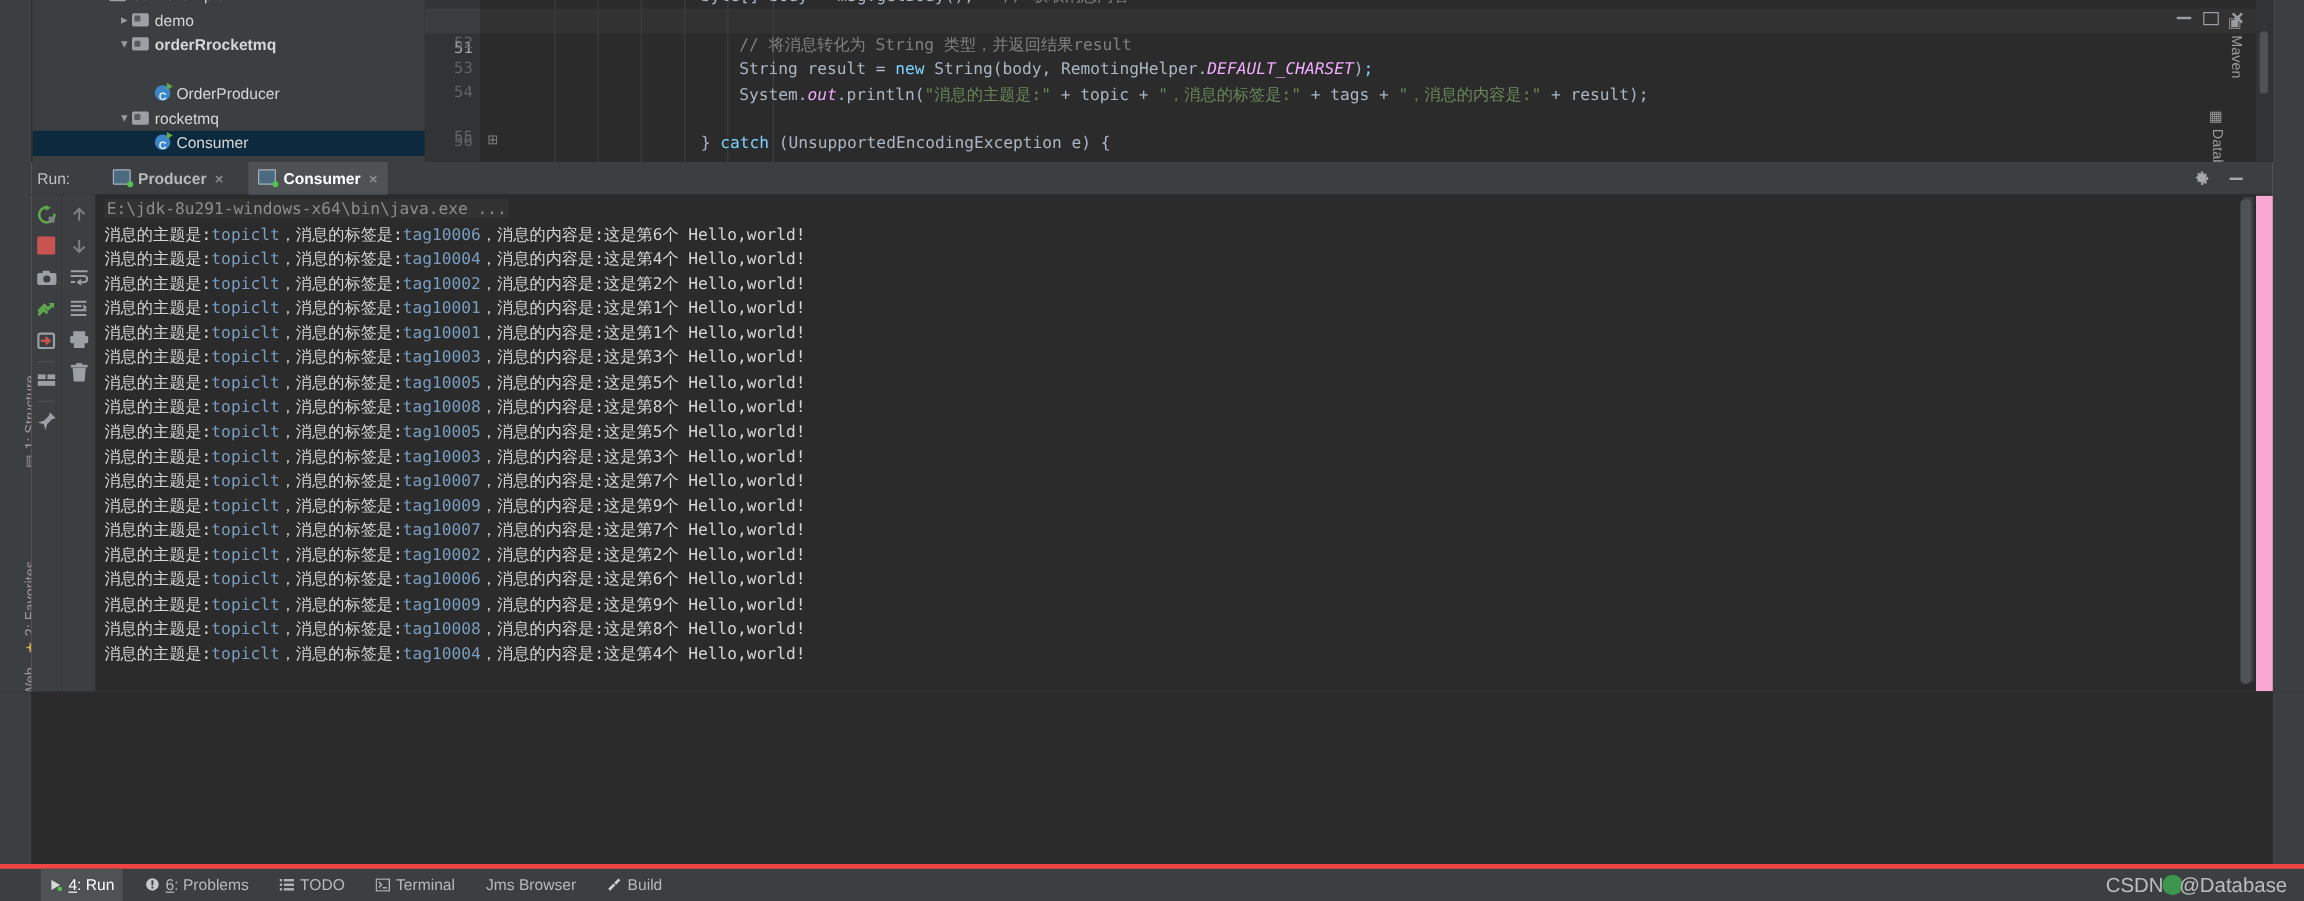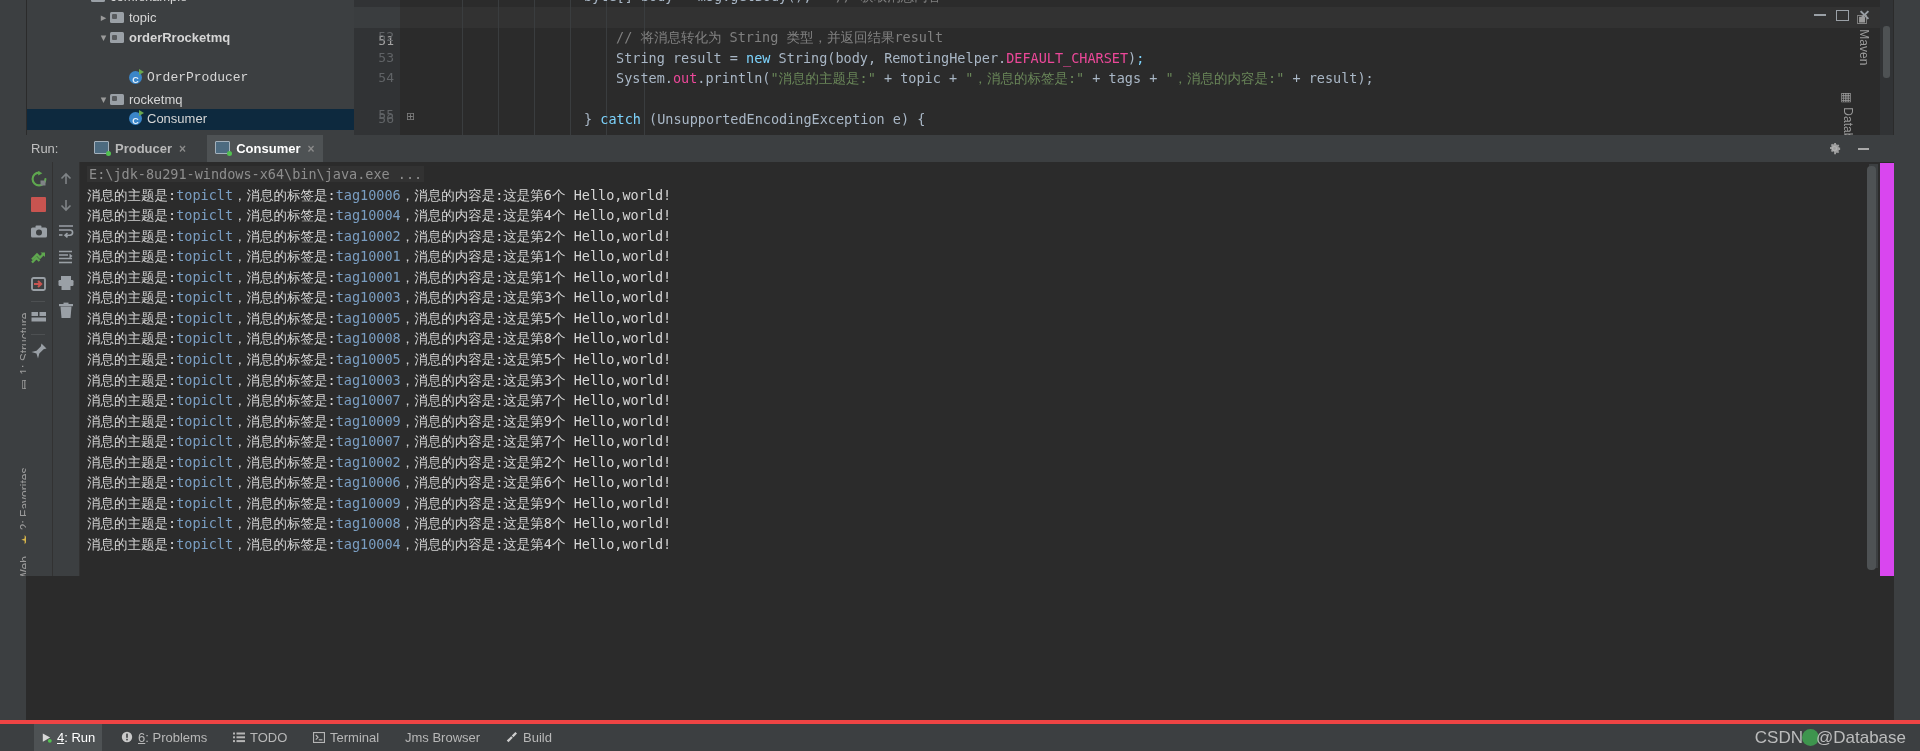--- a/index.html
+++ b/index.html
@@ -51,32 +51,32 @@
   .lnum{position:absolute;right:6px;font-size:13px;color:#606366;
         font-family:"DejaVu Sans Mono",monospace;}
   .lnum.cur{color:#a4a3a3;margin-top:24px;}
   #caret-row{position:absolute;left:46px;top:7px;width:1494px;height:20.5px;background:#323232;}
   #caret-gut{position:absolute;left:0;top:7px;width:46px;height:20.5px;background:#3a3d3f;}
   .fold{position:absolute;left:52px;color:#808080;font-size:11px;}
   .indent-guide{position:absolute;top:0;width:1px;height:135px;background:#3a3d3f;}
   .code{position:absolute;left:0;white-space:pre;font-size:13.5px;
         font-family:"DejaVu Sans Mono","Liberation Mono",monospace;}
   .c-cmt{color:#808080;} .c-kw{color:#7dd3fc;} .c-str{color:#6a8759;}
-  .c-fld{color:#ec4899;} .c-txt{color:#a9b7c6;}
+  .c-fld{color:#f0abfc;font-style:italic;} .c-txt{color:#a9b7c6;}
 
   
   #editor-sb{position:absolute;right:4px;top:26px;width:7px;height:52px;background:#4e5254;border-radius:3px;}
   #editor-marks{position:absolute;right:0;top:0;width:14px;height:135px;background:#313335;}
 
   
   #win-btns{position:absolute;right:36px;top:6px;width:70px;height:18px;}
   #win-btns i{position:absolute;top:8px;display:block;background:#9aa0a6;}
 
   
-  #run-window{position:absolute;left:26px;top:135px;width:1868px;height:441px;background:#d946ef;}
+  #run-window{position:absolute;left:26px;top:135px;width:1868px;height:441px;background:#f9a8d4;}
   #run-header{position:absolute;left:0;top:0;width:1868px;height:27px;background:#3c3f41;
               border-bottom:1px solid #2b2b2b;}
   #run-label{position:absolute;left:5px;top:6px;font-size:13px;color:#c0c0c0;}
   .run-tab{position:absolute;top:0;height:27px;line-height:27px;padding:0 8px 0 8px;
            font-size:13px;color:#b9b9b9;white-space:nowrap;font-weight:bold;}
   .run-tab.active{background:#4e5254;border-bottom:2px solid #4a88c7;color:#ffffff;}
   .tabico{display:inline-block;width:13px;height:11px;border:1.5px solid #a3b0bb;
           background:#4d6b80;position:relative;vertical-align:-1px;margin-right:6px;border-radius:1px;}
   .tabico:after{content:"";position:absolute;right:-3px;bottom:-3px;width:5px;height:5px;
                 border-radius:50%;background:#52c251;}
@@ -117,23 +117,23 @@
   #bottom-gap-left{position:absolute;left:0;bottom:27px;width:26px;height:148px;background:#3c3f41;}
   #bottom-gap-right{position:absolute;right:0;bottom:27px;width:26px;height:148px;background:#3c3f41;}
 </style>
 </head>
 <body>
 
 <div id="top-region">
 
   <div id="project-panel">
       <div class="tree-row" style="top: -14px; position: absolute; left: 0px; width: 328px; padding-left: 52px;"><span class="tw" style="font-size: 11px;">▾</span><span class="folder-ico"></span><span class="tree-label">com.example</span></div>
-      <div class="tree-row" style="top: 6.5px; position: absolute; left: 0px; width: 328px; padding-left: 71px;"><span class="tw" style="font-size: 11px;">▸</span><span class="folder-ico"></span><span class="tree-label">topic</span></div>
+      <div class="tree-row" style="top: 6.5px; position: absolute; left: 0px; width: 328px; padding-left: 71px;"><span class="tw" style="font-size: 11px;">▸</span><span class="folder-ico"></span><span class="tree-label">demo</span></div>
       <div class="tree-row" style="top: 27px; position: absolute; left: 0px; width: 328px; padding-left: 71px; font-weight: bold;"><span class="tw" style="font-size: 11px;">▾</span><span class="folder-ico"></span><span class="tree-label">orderRrocketmq</span></div>
-      <div class="tree-row" style="top: 68px; position: absolute; left: 0px; width: 328px; padding-left: 90px; font-family: Liberation Mono, monospace;"><span class="tw"></span><span class="class-ico"></span><span class="tree-label">OrderProducer</span></div>
+      <div class="tree-row" style="top: 68px; position: absolute; left: 0px; width: 328px; padding-left: 90px;"><span class="tw"></span><span class="class-ico"></span><span class="tree-label">OrderProducer</span></div>
       <div class="tree-row" style="top: 88.5px; position: absolute; left: 0px; width: 328px; padding-left: 71px;"><span class="tw" style="font-size: 11px;">▾</span><span class="folder-ico"></span><span class="tree-label">rocketmq</span></div>
       <div class="tree-row selected" style="top: 109px; position: absolute; left: 0px; width: 328px; padding-left: 90px;"><span class="tw"></span><span class="class-ico"></span><span class="tree-label">Consumer</span></div>
     </div>
 
   <div id="editor">
     <div id="caret-row"></div>
     <div id="gutter">
       <div id="caret-gut"></div>
     <div class="lnum cur" style="top: 8.5px;">51</div>
         <div class="lnum" style="top: 29px;">52</div>

